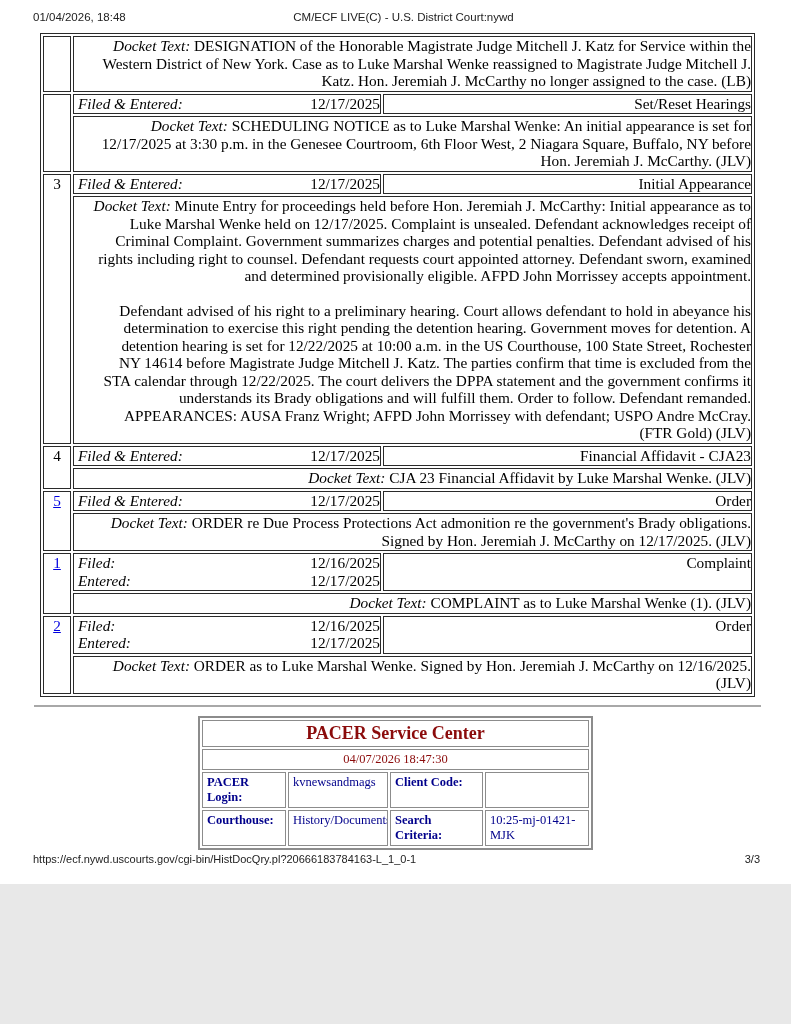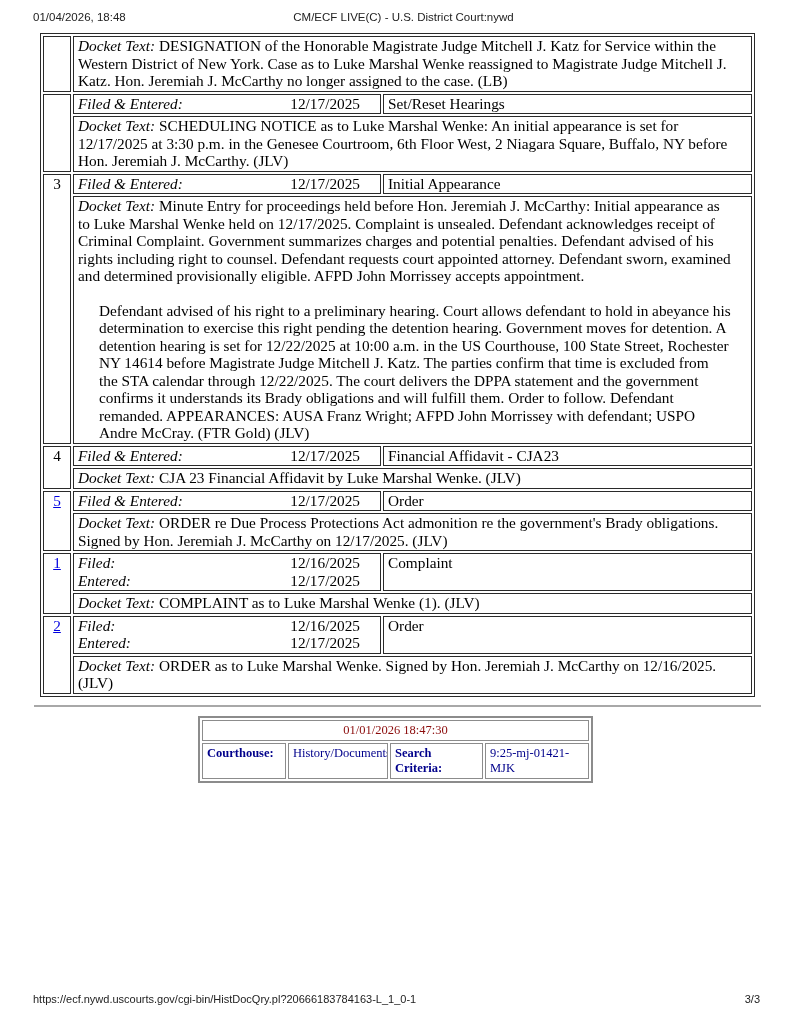--- a/index.html
+++ b/index.html
@@ -6,21 +6,21 @@
     --red:#8b0b0b;
     --navy:#00008b;
     --link:#0000e0;
     --bdark:#2a2a2a;
     --bgray:#8c8c8c;
   }
   *{box-sizing:border-box;margin:0;padding:0;}
   html,body{background:#e8e8e8;}
   .page{
     position:relative;
-    width:791px;height:1024px;
+    width:791px;height:884px;
     background:#ffffff;
     margin:0 auto;
     overflow:hidden;
     font-family:"Liberation Serif", serif;
     color:#000;
   }
   
   .print-header{
     position:absolute;top:11px;left:33px;right:33px;
     font-family:"Liberation Sans", sans-serif;
@@ -41,21 +41,22 @@
     width:715px;
     border-collapse:separate;
     border-spacing:2px;
     border:1px solid var(--bdark);
     font-size:15.3px;
     line-height:17.5px;
   }
   table.docket td{
     border:1px solid var(--bdark);
     vertical-align:top;
-    padding:0 20px 1px 4px;
+    padding:0 0 1px 4px;
+    text-align:right;
   }
   table.docket td.num{
     text-align:center;
     padding:0 2px;
   }
   table.docket td.num a{
     color:var(--link);
     text-decoration:underline;
   }
   .drow{display:flex;justify-content:space-between;}
@@ -229,27 +230,36 @@
 
   <table class="receipt">
     <colgroup>
       <col style="width:84px">
         <col style="width:100px">
         <col style="width:93px">
         <col style="width:104px">
     </colgroup>
     <tbody id="receipt-body">
       <tr>
-        <td colspan="4" class="r-date">01/01/2026 18:47:30</td>
+        <td colspan="4" class="r-title">PACER Service Center</td>
       </tr>
+      <tr>
+        <td colspan="4" class="r-date">04/07/2026 18:47:30</td>
+      </tr>
+    <tr>
+          <td class="r-label">PACER Login:</td>
+          <td class="r-value">kvnewsandmags</td>
+          <td class="r-label">Client Code:</td>
+          <td class="r-value"></td>
+        </tr>
         <tr>
           <td class="r-label">Courthouse:</td>
           <td class="r-value">History/Documents</td>
           <td class="r-label">Search Criteria:</td>
-          <td class="r-value">9:25-mj-01421-MJK</td>
+          <td class="r-value">10:25-mj-01421-MJK</td>
         </tr>
       </tbody>
   </table>
 
   <div class="print-footer">
     <span>https://ecf.nywd.uscourts.gov/cgi-bin/HistDocQry.pl?20666183784163-L_1_0-1</span>
     <span>3/3</span>
   </div>
 
 </div>

